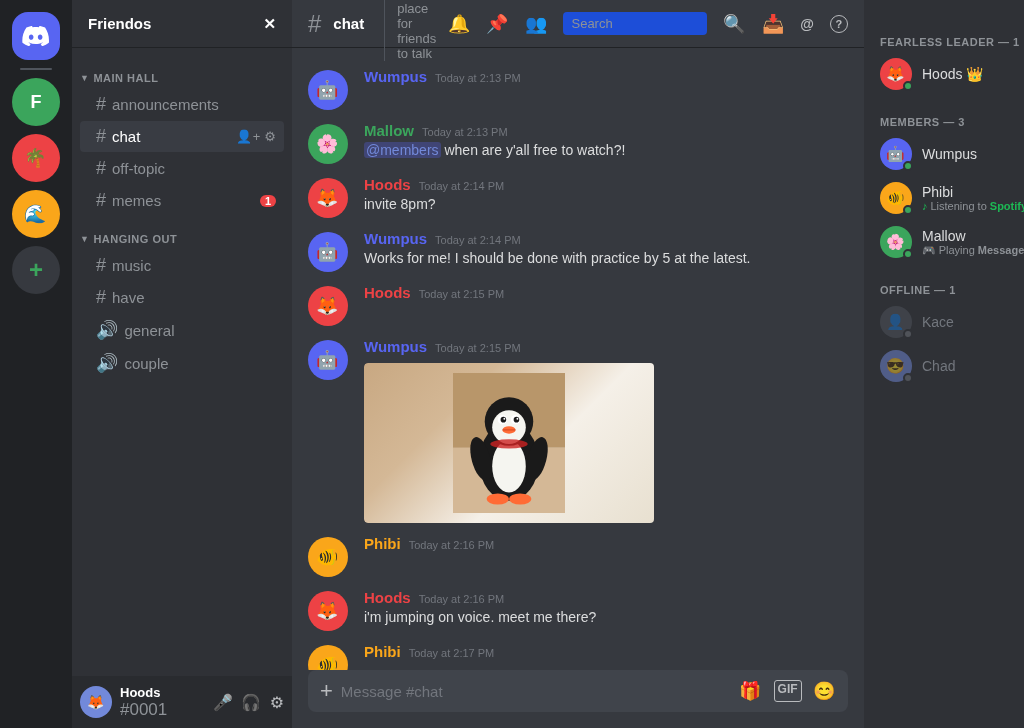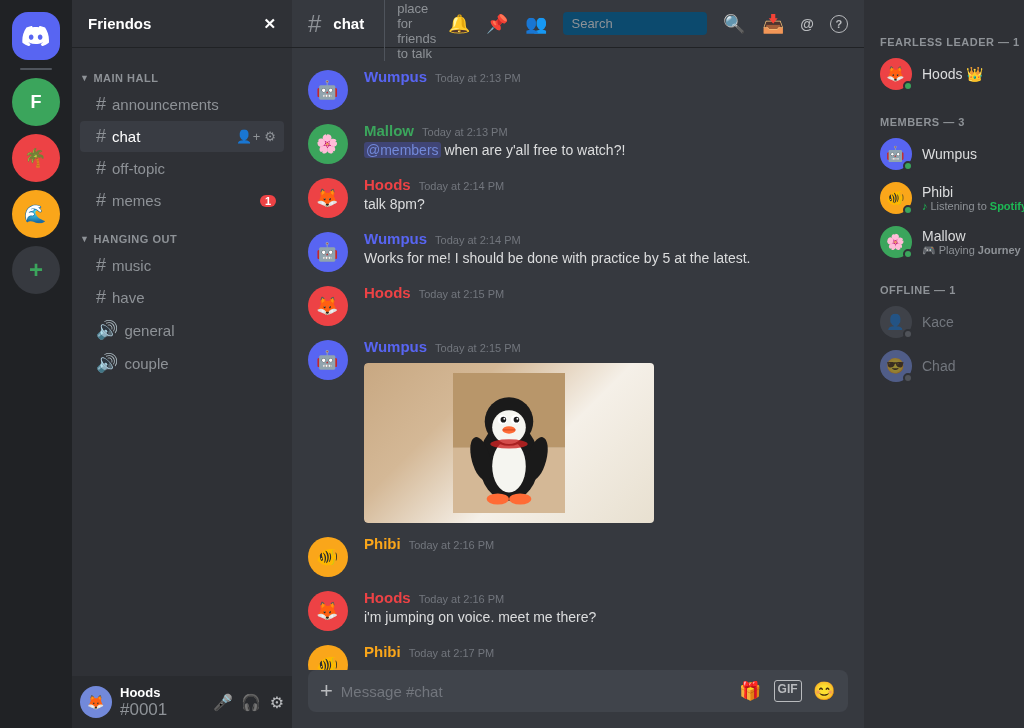--- a/index.html
+++ b/index.html
@@ -136,21 +136,21 @@
       padding: 0 16px;
       gap: 12px;
       flex-shrink: 0;
     }
     #chat-header .channel-hash { font-size: 24px; color: #8e9297; font-weight: 300; }
     #chat-header .channel-title { font-weight: 700; color: #fff; font-size: 15px; }
     #chat-header .channel-desc { color: #8e9297; font-size: 13px; margin-left: 8px; border-left: 1px solid #4f545c; padding-left: 12px; }
     #chat-header-icons { margin-left: auto; display: flex; gap: 16px; color: #b9bbbe; align-items: center; }
     #chat-header-icons span { cursor: pointer; font-size: 18px; }
     #search-box {
-      background: #0c4a6e;
+      background: #1d4ed8;
       border: none;
       border-radius: 4px;
       padding: 4px 8px;
       color: #dcddde;
       font-size: 13px;
       width: 144px;
       outline: none;
     }
     #search-box::placeholder { color: #8e9297; }
 
@@ -415,21 +415,21 @@
       </div>
     </div>
 
     <div class="message-group">
       <div class="msg-avatar avatar-hoods">🦊</div>
       <div class="msg-content">
         <div class="msg-header">
           <span class="msg-username name-hoods">Hoods</span>
           <span class="msg-time">Today at 2:14 PM</span>
         </div>
-        <div class="msg-text">talk 8pm?</div>
+        <div class="msg-text">invite 8pm?</div>
       </div>
     </div>
 
     <div class="message-group">
       <div class="msg-avatar avatar-wumpus">🤖</div>
       <div class="msg-content">
         <div class="msg-header">
           <span class="msg-username name-wumpus">Wumpus</span>
           <span class="msg-time">Today at 2:14 PM</span>
         </div>
@@ -578,21 +578,21 @@
   </div>
   <div class="member-item">
     <div class="member-avatar avatar-mallow">
       🌸
       <div class="member-status status-online"></div>
     </div>
     <div class="member-info">
       <div class="member-name">Mallow</div>
       <div class="member-activity">
         <span>🎮</span>
-        <span>Playing <strong>Journey</strong> 🎮</span>
+        <span>Playing <strong>Message</strong> 🎮</span>
       </div>
     </div>
   </div>
 
   <div class="members-category">OFFLINE — 1</div>
   <div class="member-item">
     <div class="member-avatar" style="background:#4f545c;opacity:0.5;">
       👤
       <div class="member-status status-offline"></div>
     </div>

